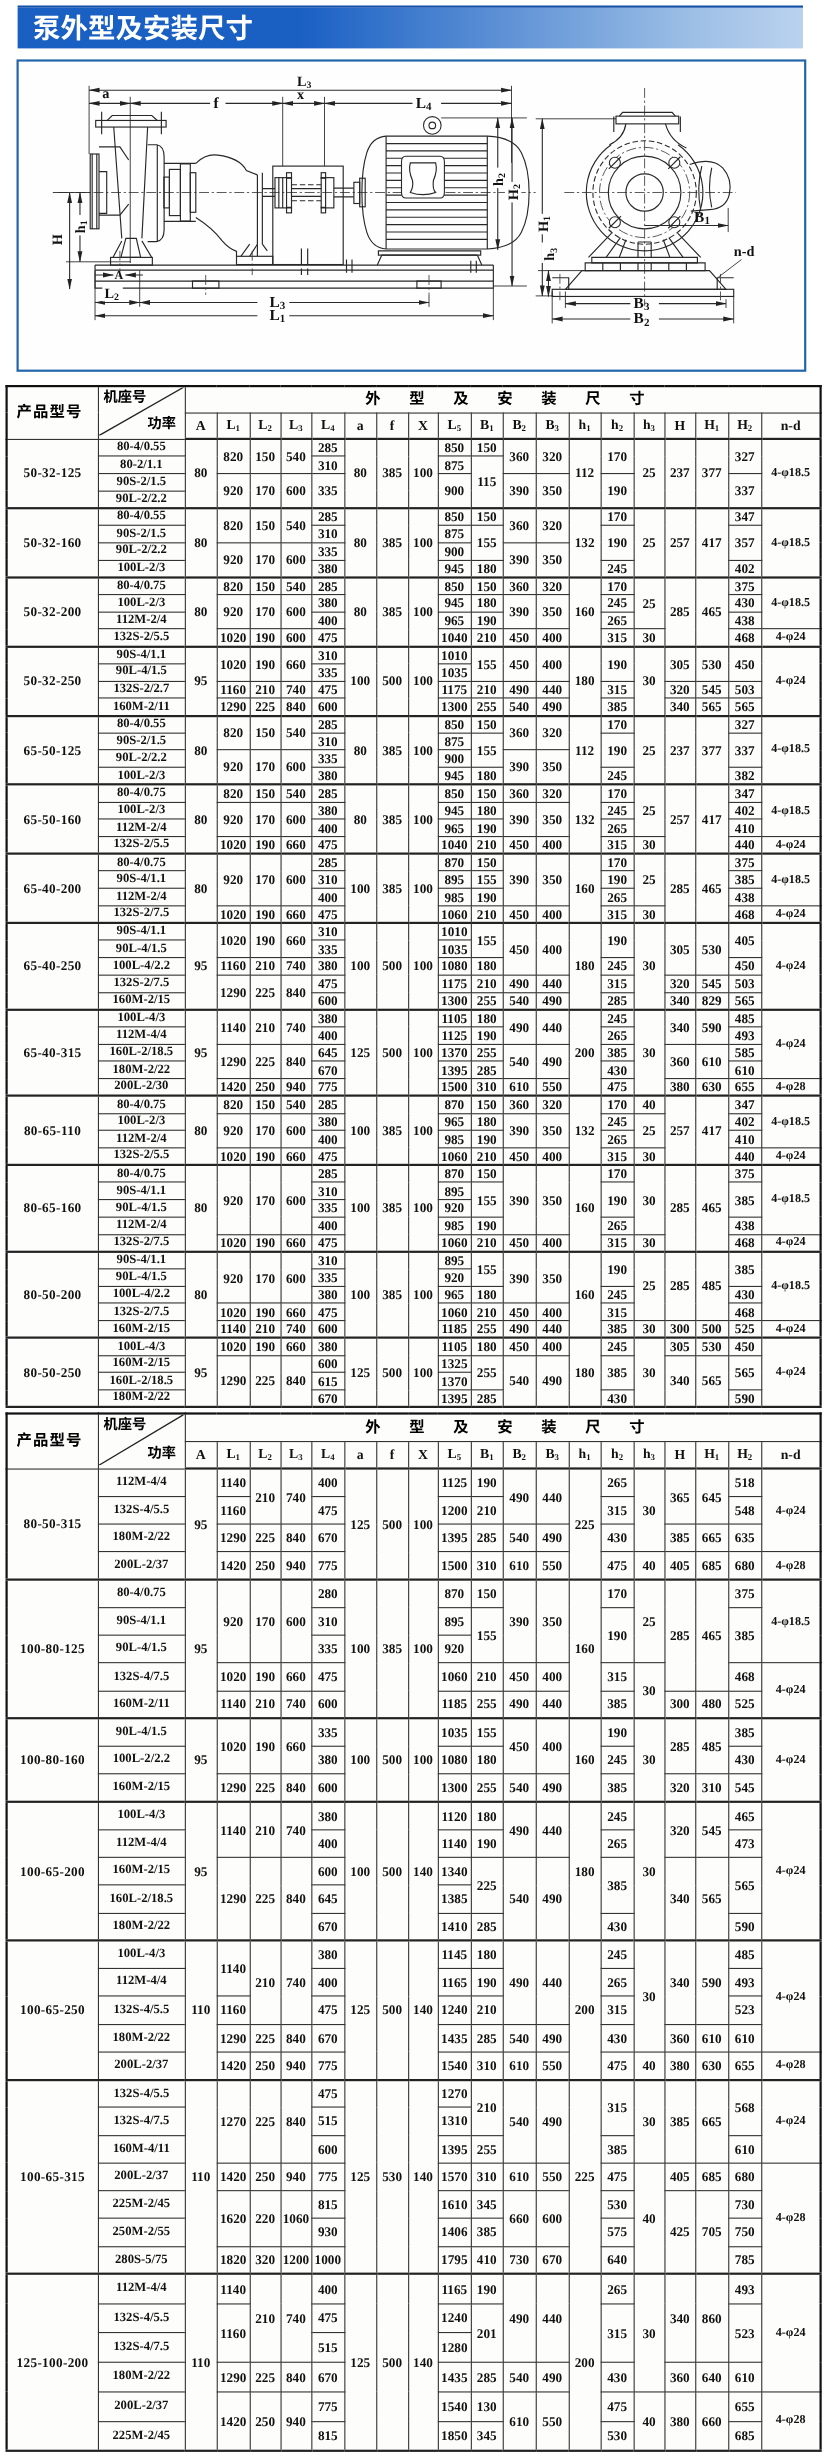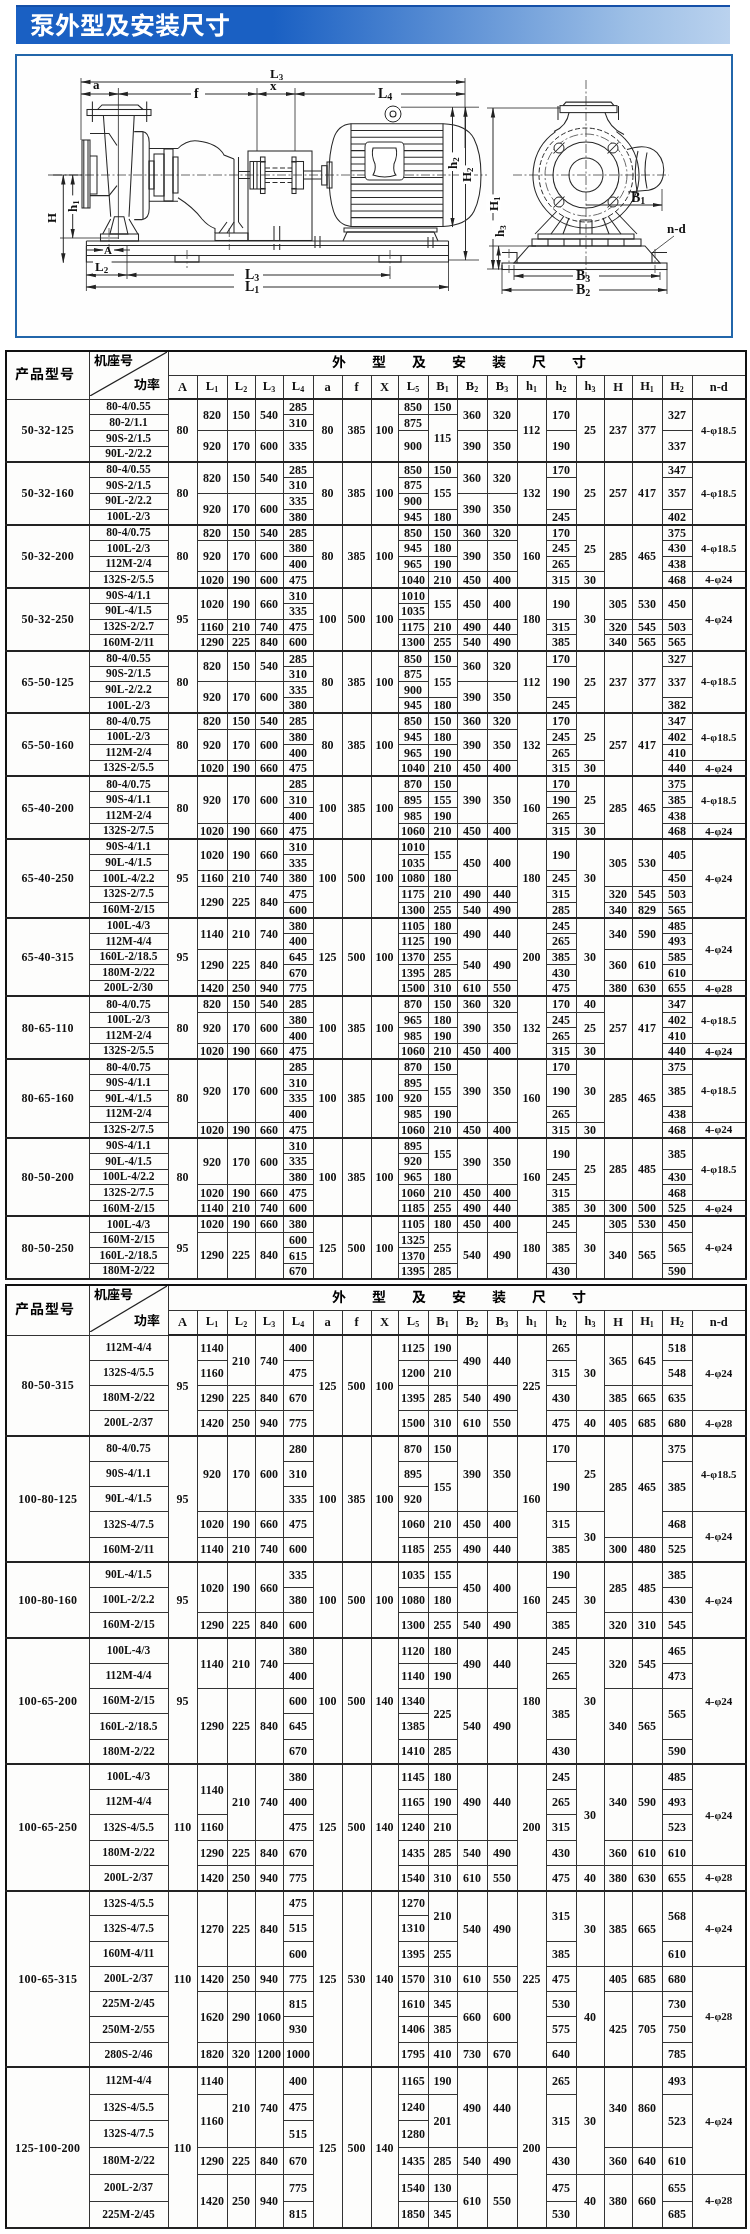--- a/index.html
+++ b/index.html
@@ -1499,42 +1499,42 @@
         <td rowspan="1" class="c">475</td>
         <td rowspan="4" class="c gb">40</td>
         <td rowspan="1" class="c">405</td>
         <td rowspan="1" class="c">685</td>
         <td rowspan="1" class="c">680</td>
         <td rowspan="4" class="c gb nd">4-φ28</td>
       </tr>
       <tr style="height:25.26px">
         <td class="c pw">225M-2/45</td>
         <td rowspan="2" class="c">1620</td>
-        <td rowspan="2" class="c">290</td>
+        <td rowspan="2" class="c">220</td>
         <td rowspan="2" class="c">1060</td>
         <td rowspan="1" class="c">815</td>
         <td rowspan="1" class="c">1610</td>
         <td rowspan="1" class="c">345</td>
         <td rowspan="2" class="c">660</td>
         <td rowspan="2" class="c">600</td>
         <td rowspan="1" class="c">530</td>
         <td rowspan="3" class="c gb">425</td>
         <td rowspan="3" class="c gb">705</td>
         <td rowspan="1" class="c">730</td>
       </tr>
       <tr style="height:25.26px">
         <td class="c pw">250M-2/55</td>
         <td rowspan="1" class="c">930</td>
         <td rowspan="1" class="c">1406</td>
         <td rowspan="1" class="c">385</td>
         <td rowspan="1" class="c">575</td>
         <td rowspan="1" class="c">750</td>
       </tr>
       <tr style="height:25.26px">
-        <td class="c pw gb">280S-2/46</td>
+        <td class="c pw gb">280S-5/75</td>
         <td rowspan="1" class="c gb">1820</td>
         <td rowspan="1" class="c gb">320</td>
         <td rowspan="1" class="c gb">1200</td>
         <td rowspan="1" class="c gb">1000</td>
         <td rowspan="1" class="c gb">1795</td>
         <td rowspan="1" class="c gb">410</td>
         <td rowspan="1" class="c gb">730</td>
         <td rowspan="1" class="c gb">670</td>
         <td rowspan="1" class="c gb">640</td>
         <td rowspan="1" class="c gb">785</td>

